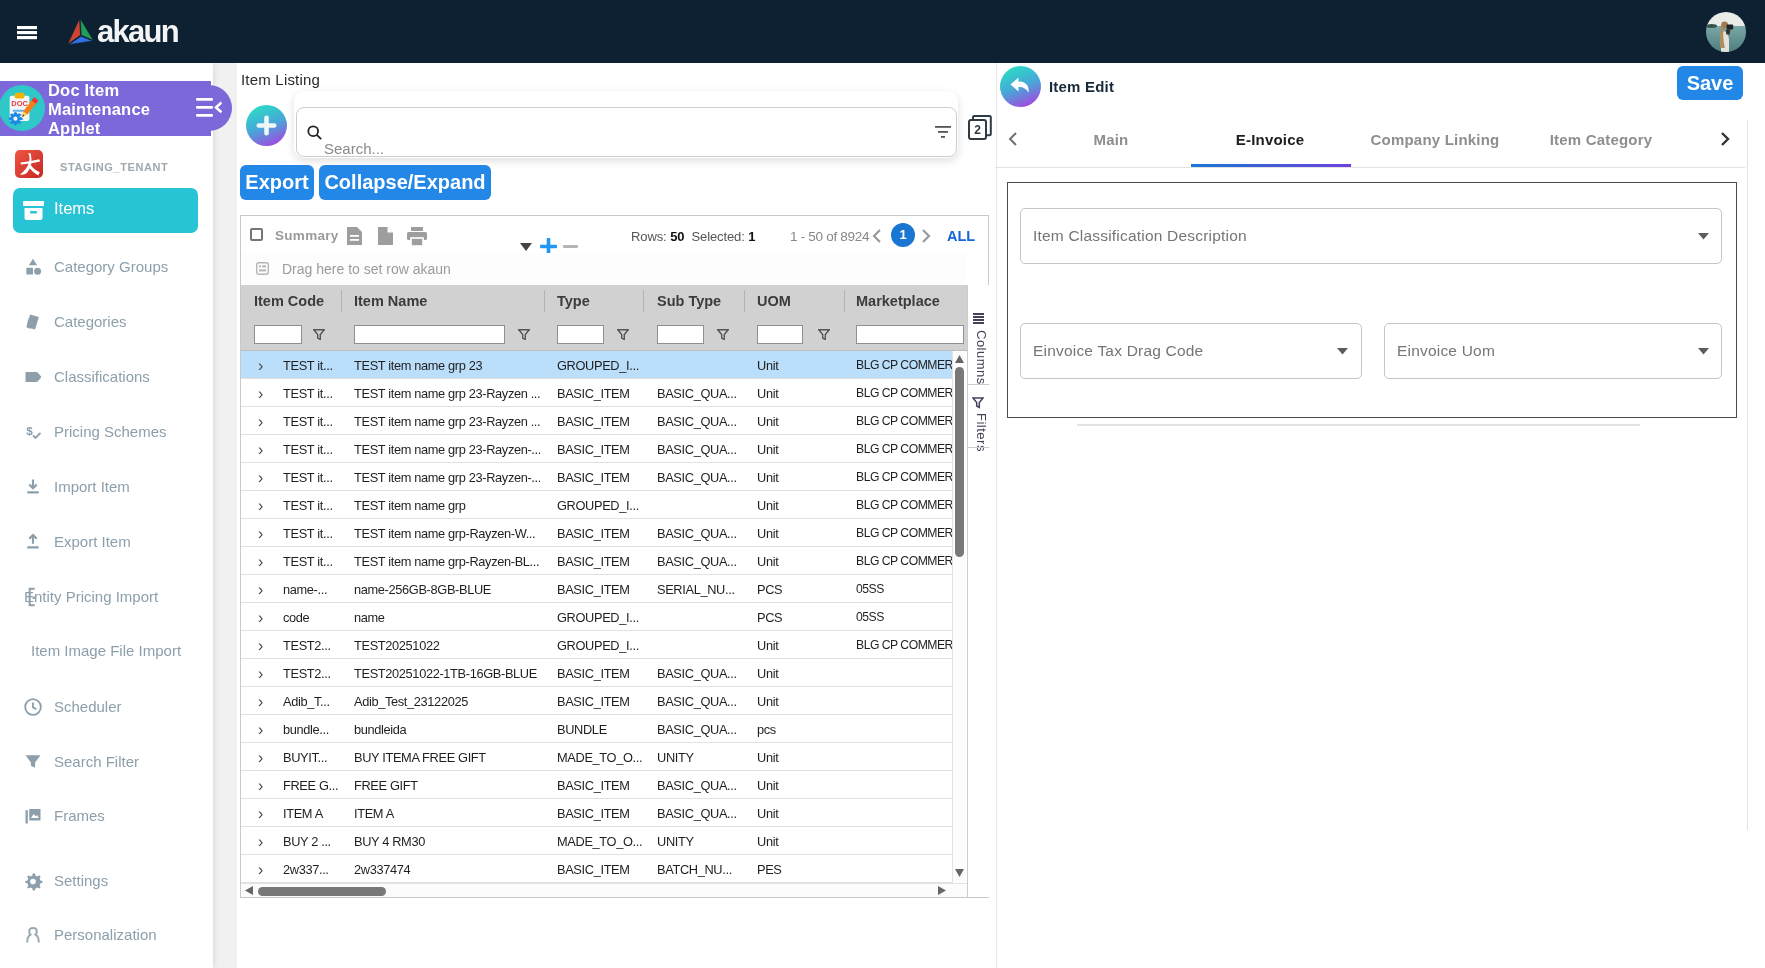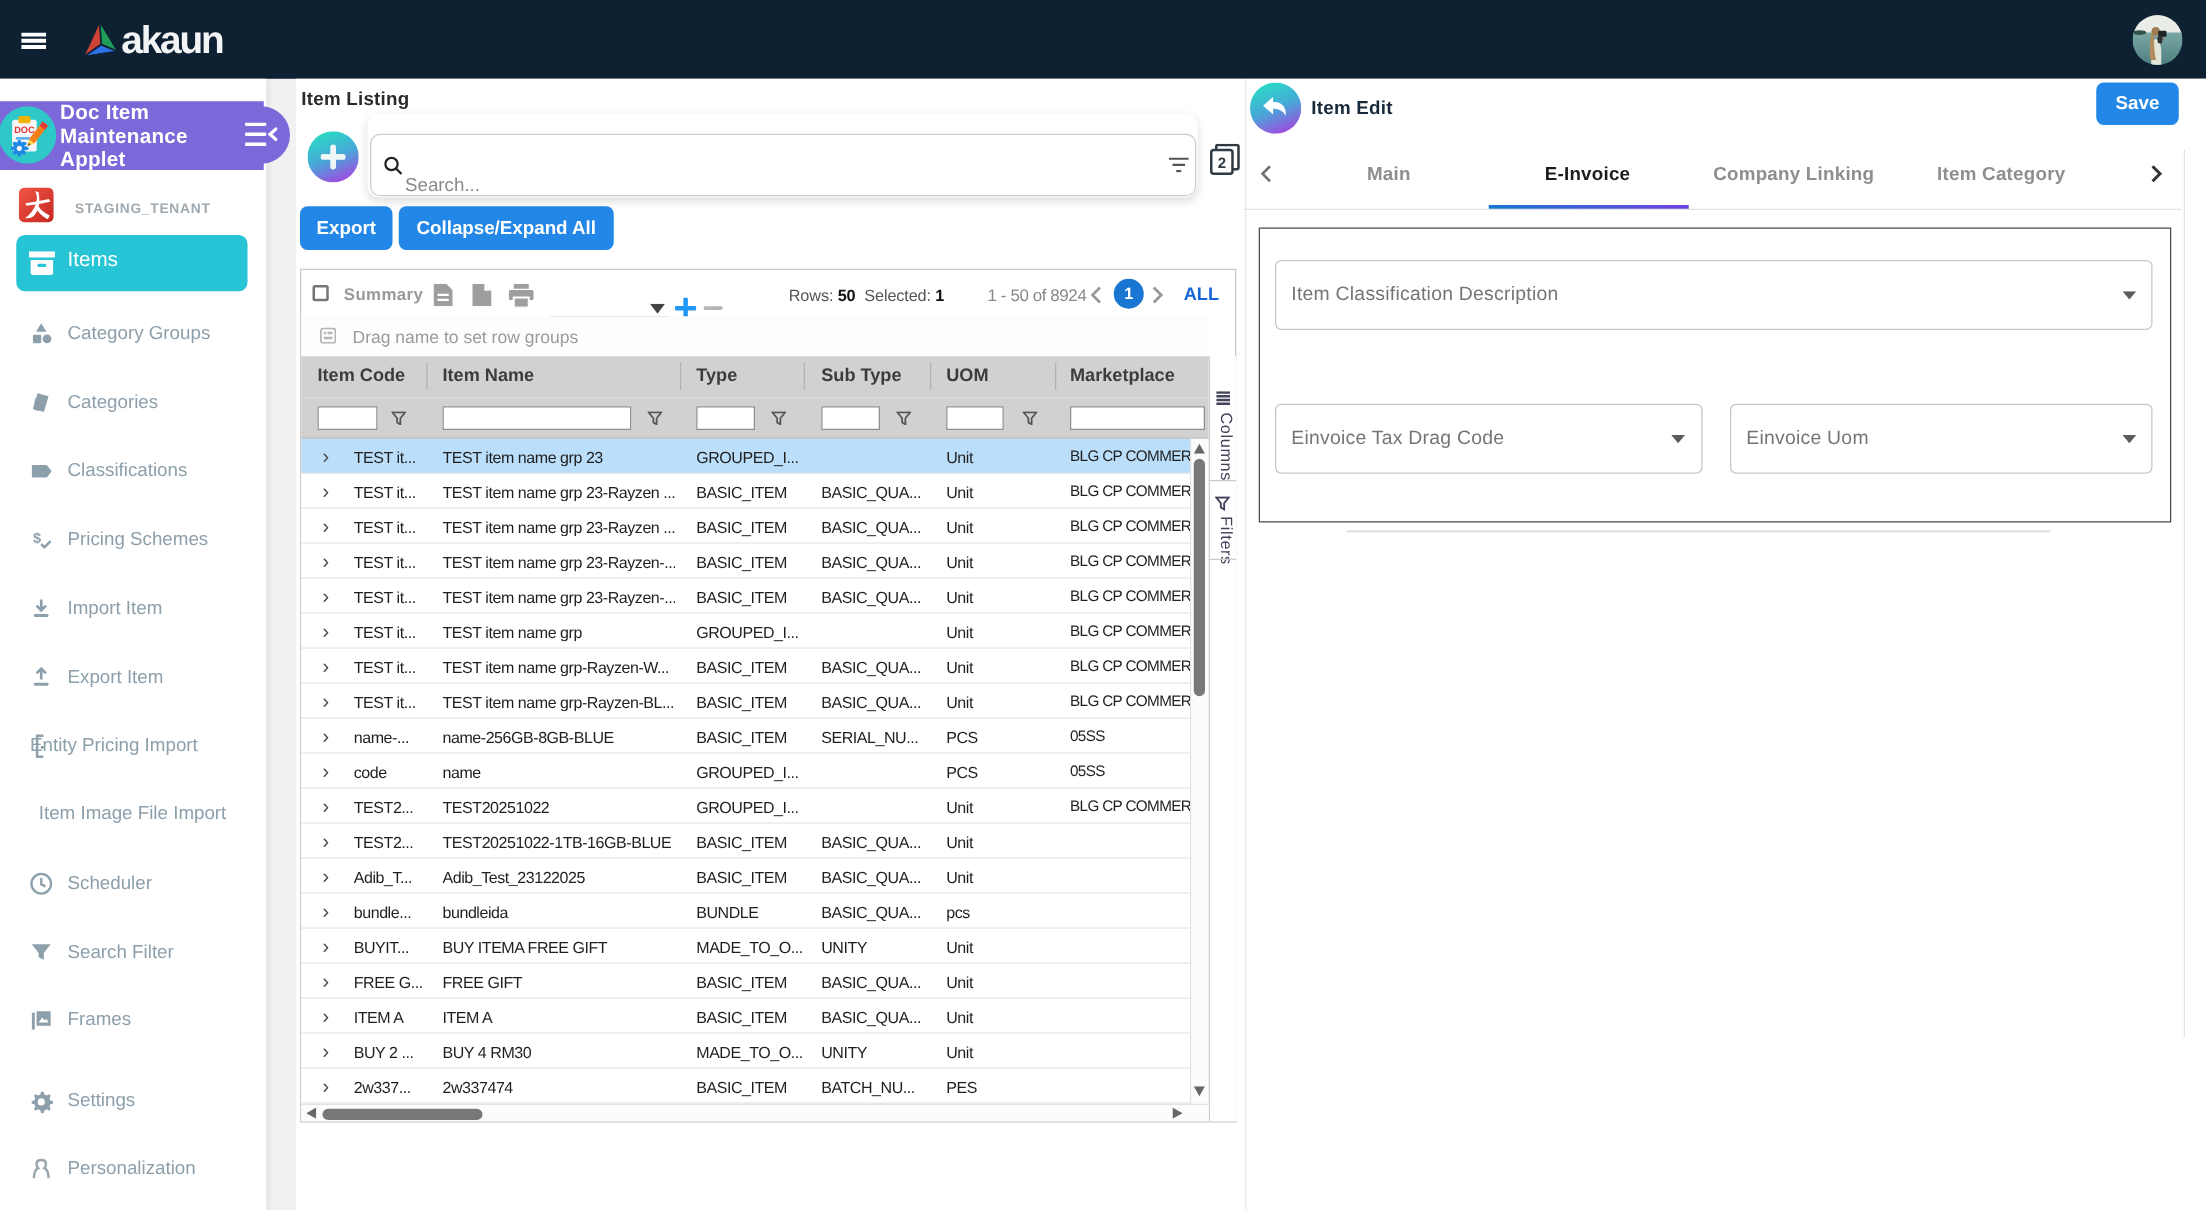--- a/index.html
+++ b/index.html
@@ -13,21 +13,21 @@
 #appletpill { left:183px; top:85px; width:49px; height:46px; background:#7d68da; border-radius:23px; }
 #appletbar { left:0; top:81px; width:211px; height:55px; background:#7d68da; }
 .applet-title { left:48px; color:#fff; font-size:16.5px; font-weight:600; letter-spacing:0.2px; }
 .navitem { left:0; width:213px; height:30px; color:#8c9fab; font-size:15px; line-height:30px; }
 .navitem .lbl { position:absolute; left:54px; top:0; white-space:nowrap; }
 .navicon { position:absolute; left:23px; top:5px; width:20px; height:20px; }
 
 #listing { left:237px; top:63px; width:759px; height:905px; background:#fff; }
 
 #rightpanel { left:997px; top:63px; width:768px; height:905px; background:#fff; }
-.btn-blue { background:#2287e6; color:#fff; font-weight:700; font-size:15px; border-radius:6px; text-align:center; }
+.btn-blue { background:#2287e6; color:#fff; font-weight:700; font-size:20px; border-radius:6px; text-align:center; }
 .ghead { top:293px; font-size:14.5px; font-weight:700; color:#3c3c3c; }
 .gsep { top:290px; width:1px; height:22px; background:#b2b2b2; }
 .gfin { top:325px; height:19px; background:#fff; border:1px solid #8f8f8f; }
 .gfun { top:329px; width:12px; height:11px; }
 .grow { position:absolute; left:241px; width:711px; height:28px; border-bottom:1px solid #e1e1e1; font-size:12.8px; letter-spacing:-0.35px; color:#1f1f1f; background:#fff; overflow:hidden; }
 .grow span { position:absolute; top:7px; white-space:nowrap; }
 .gchev { left:17px; top:5.5px !important; color:#4a4a4a; font-size:16px; }
 .gc1 { left:42px; } .gc2 { left:113px; width:186px; overflow:hidden; } .gc3 { left:316px; } .gc4 { left:416px; } .gc5 { left:516px; } .gc6 { left:615px; width:97px; overflow:hidden; font-size:12.2px; letter-spacing:-0.5px; }
 .vtext { width:22px; font-size:13px; color:#42425a; writing-mode:vertical-rl; text-align:left; height:70px; letter-spacing:0.5px; }
 .tabt { top:131px; font-size:15px; font-weight:600; letter-spacing:0.2px; }
@@ -216,21 +216,21 @@
     </svg>
   <span class="lbl">Settings</span>
 </div>
 <div class="navitem abs" style="top:920px;">
   <svg class="navicon" viewBox="0 0 24 24" fill="none" stroke="#9aa8b2">
       <path d="M5 21 Q5 13.5 9 11.5 Q7.5 10 7.5 7.5 Q7.5 3.5 12 3.5 Q16.5 3.5 16.5 7.5 Q16.5 10 15 11.5 Q19 13.5 19 21" stroke-width="2.4"></path>
     </svg>
   <span class="lbl">Personalization</span>
 </div>
 
-<div class="abs" style="left:241px;top:71px;font-size:15px;font-weight:700;color:#2a2a2a;letter-spacing:0.2px;text-align:right;">Item Listing</div>
+<div class="abs" style="left:241px;top:71px;font-size:15px;font-weight:400;color:#2a2a2a;letter-spacing:0.2px;text-align:right;">Item Listing</div>
 <svg class="abs" style="left:246px;top:105px" width="41" height="41" viewBox="0 0 41 41">
   <defs>
       <linearGradient id="plusg" x1="0.3" y1="0" x2="0.7" y2="1">
     <stop offset="0" stop-color="#2adcc5"></stop>
         <stop offset="0.5" stop-color="#47a8d8"></stop>
         <stop offset="1" stop-color="#a347e0"></stop>
   </linearGradient>
     </defs>
   <circle cx="20.5" cy="20.5" r="20.5" fill="url(#plusg)"></circle>
   <rect x="10.5" y="18.2" width="20" height="4.6" rx="2.3" fill="#eef6f6"></rect>
@@ -293,21 +293,21 @@
   </svg>
 <div class="abs" style="left:947px;top:228px;font-size:14.5px;font-weight:700;color:#1565d8;">ALL</div>
 
 <div class="abs" style="left:241px;top:253px;width:725px;height:32px;background:#fdfdfd;"></div>
 <svg class="abs" style="left:256px;top:262px" width="13" height="13" viewBox="0 0 13 13">
   <rect x="0.7" y="0.7" width="11.6" height="11.6" rx="2" fill="none" stroke="#b5b5b5" stroke-width="1.4"></rect>
   <rect x="3" y="3.4" width="2" height="2" fill="#b5b5b5"></rect>
     <rect x="6" y="3.4" width="4" height="2" fill="#b5b5b5"></rect>
   <rect x="3" y="7.4" width="7" height="2" fill="#b5b5b5"></rect>
 </svg>
-<div class="abs" style="left:282px;top:261px;font-size:14px;color:#9b9b9b;">Drag name to set row groups</div>
+<div class="abs" style="left:282px;top:261px;font-size:14px;color:#9b9b9b;">Drag here to set row akaun</div>
 
 <div class="abs" style="left:241px;top:285px;width:726px;height:33px;background:#d1d1d1;"></div>
 <div class="abs ghead" style="left:254px;">Item Code</div>
 <div class="abs ghead" style="left:354px;">Item Name</div>
 <div class="abs ghead" style="left:557px;">Type</div>
 <div class="abs ghead" style="left:657px;">Sub Type</div>
 <div class="abs ghead" style="left:757px;">UOM</div>
 <div class="abs ghead" style="left:856px;">Marketplace</div>
 <div class="abs gsep" style="left:341px;"></div>
 <div class="abs gsep" style="left:544px;"></div>

